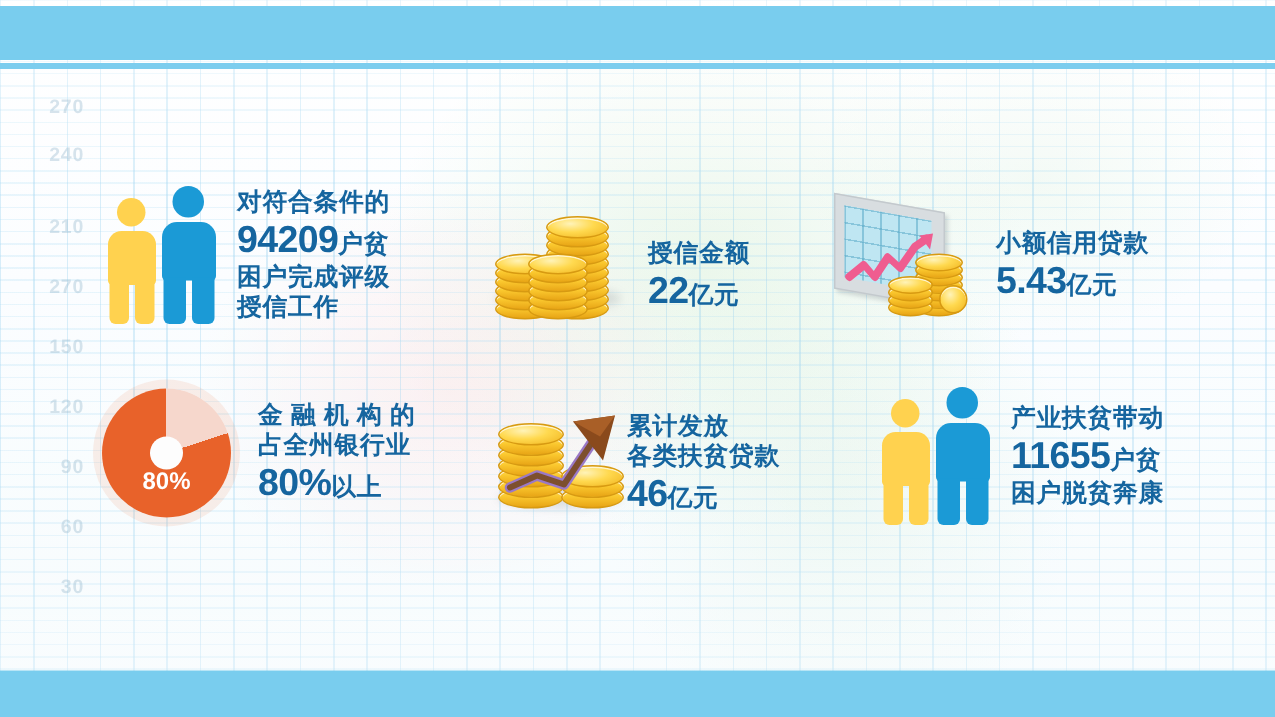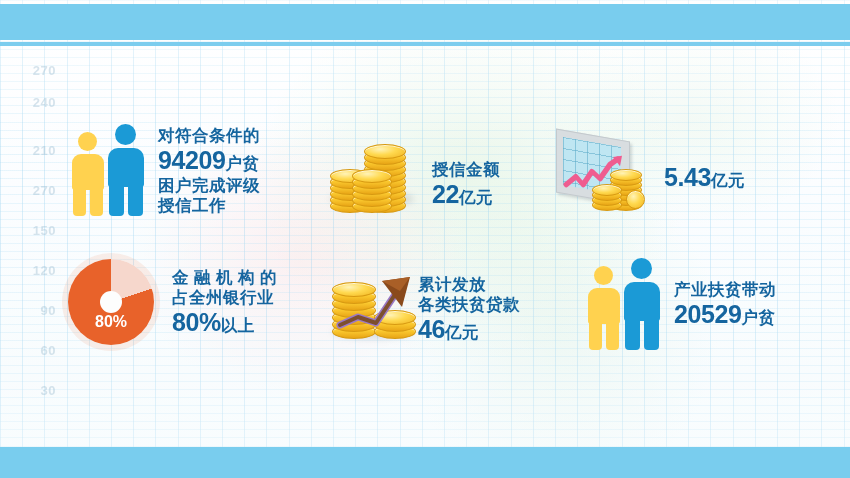--- a/index.html
+++ b/index.html
@@ -252,20 +252,21 @@
             <div class="coin" style="width:28px;height:10px;bottom:0px;"></div>
             <div class="coin" style="width:28px;height:10px;bottom:5px;"></div>
             <div class="coin" style="width:28px;height:10px;bottom:10px;"></div>
             <div class="coin top" style="width:28px;height:10px;bottom:15px;"></div>
           </div>
           <div class="coin top" style="left:34px;bottom:2px;width:17px;height:17px;border-radius:50%;"></div>
         </div>
       </div>
     </div>
     <div class="txt" style="margin-left:22px;margin-top:6px;">
+      <span class="line l-cn">小额信用贷款</span>
       <span class="line num"><span>5.43</span><span class="small">亿元</span></span>
     </div>
   </div>
 
   <div class="cell" style="left:68px;top:259px;">
     <div class="icon-wrap">
       <div class="donut">
         <div class="hole"></div>
         <div class="dlabel">80%</div>
       </div>
@@ -325,17 +326,18 @@
         <div class="p-fig fig-b" style="left:36px;width:36px;height:92px;">
           <div class="p-head" style="left:7px;top:0;width:21px;height:21px;"></div>
           <div class="p-body" style="left:0;top:24px;width:36px;height:39px;border-radius:10px 10px 3px 3px;"></div>
           <div class="p-leg" style="left:1px;top:61px;width:15px;height:31px;border-radius:0 0 4px 4px;"></div>
           <div class="p-leg" style="left:20px;top:61px;width:15px;height:31px;border-radius:0 0 4px 4px;"></div>
         </div>
       </div>
     </div>
     <div class="txt" style="margin-left:14px;">
       <span class="line l-cn">产业扶贫带动</span>
-      <span class="line num"><span>20529</span><span class="small">户贫</span></span>
+      <span class="line num"><span>11655</span><span class="small">户贫</span></span>
+      <span class="line l-cn">困户脱贫奔康</span>
     </div>
   </div>
 
 </div>
 
 </body></html>

